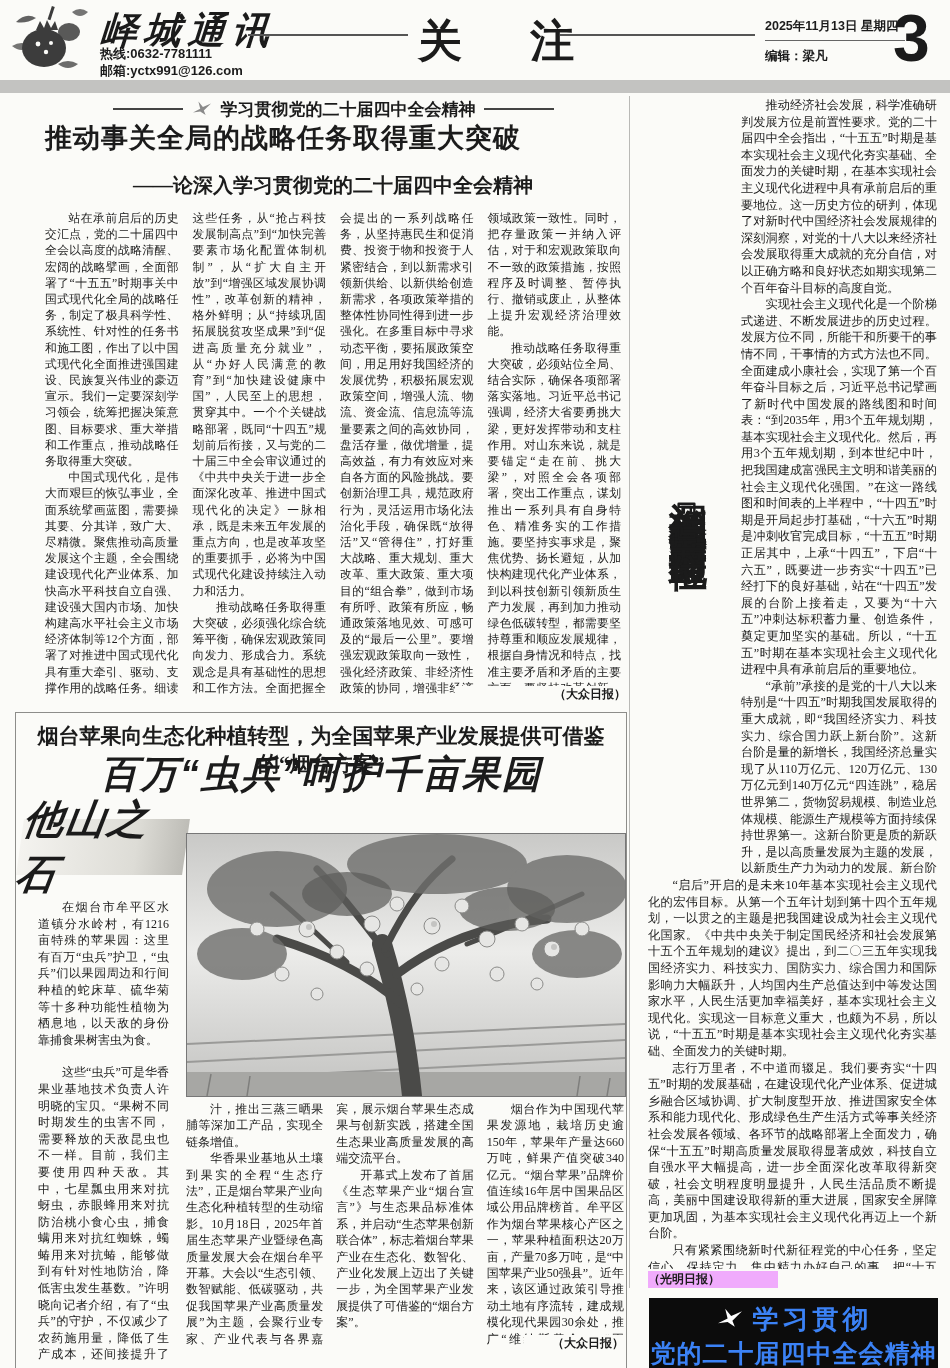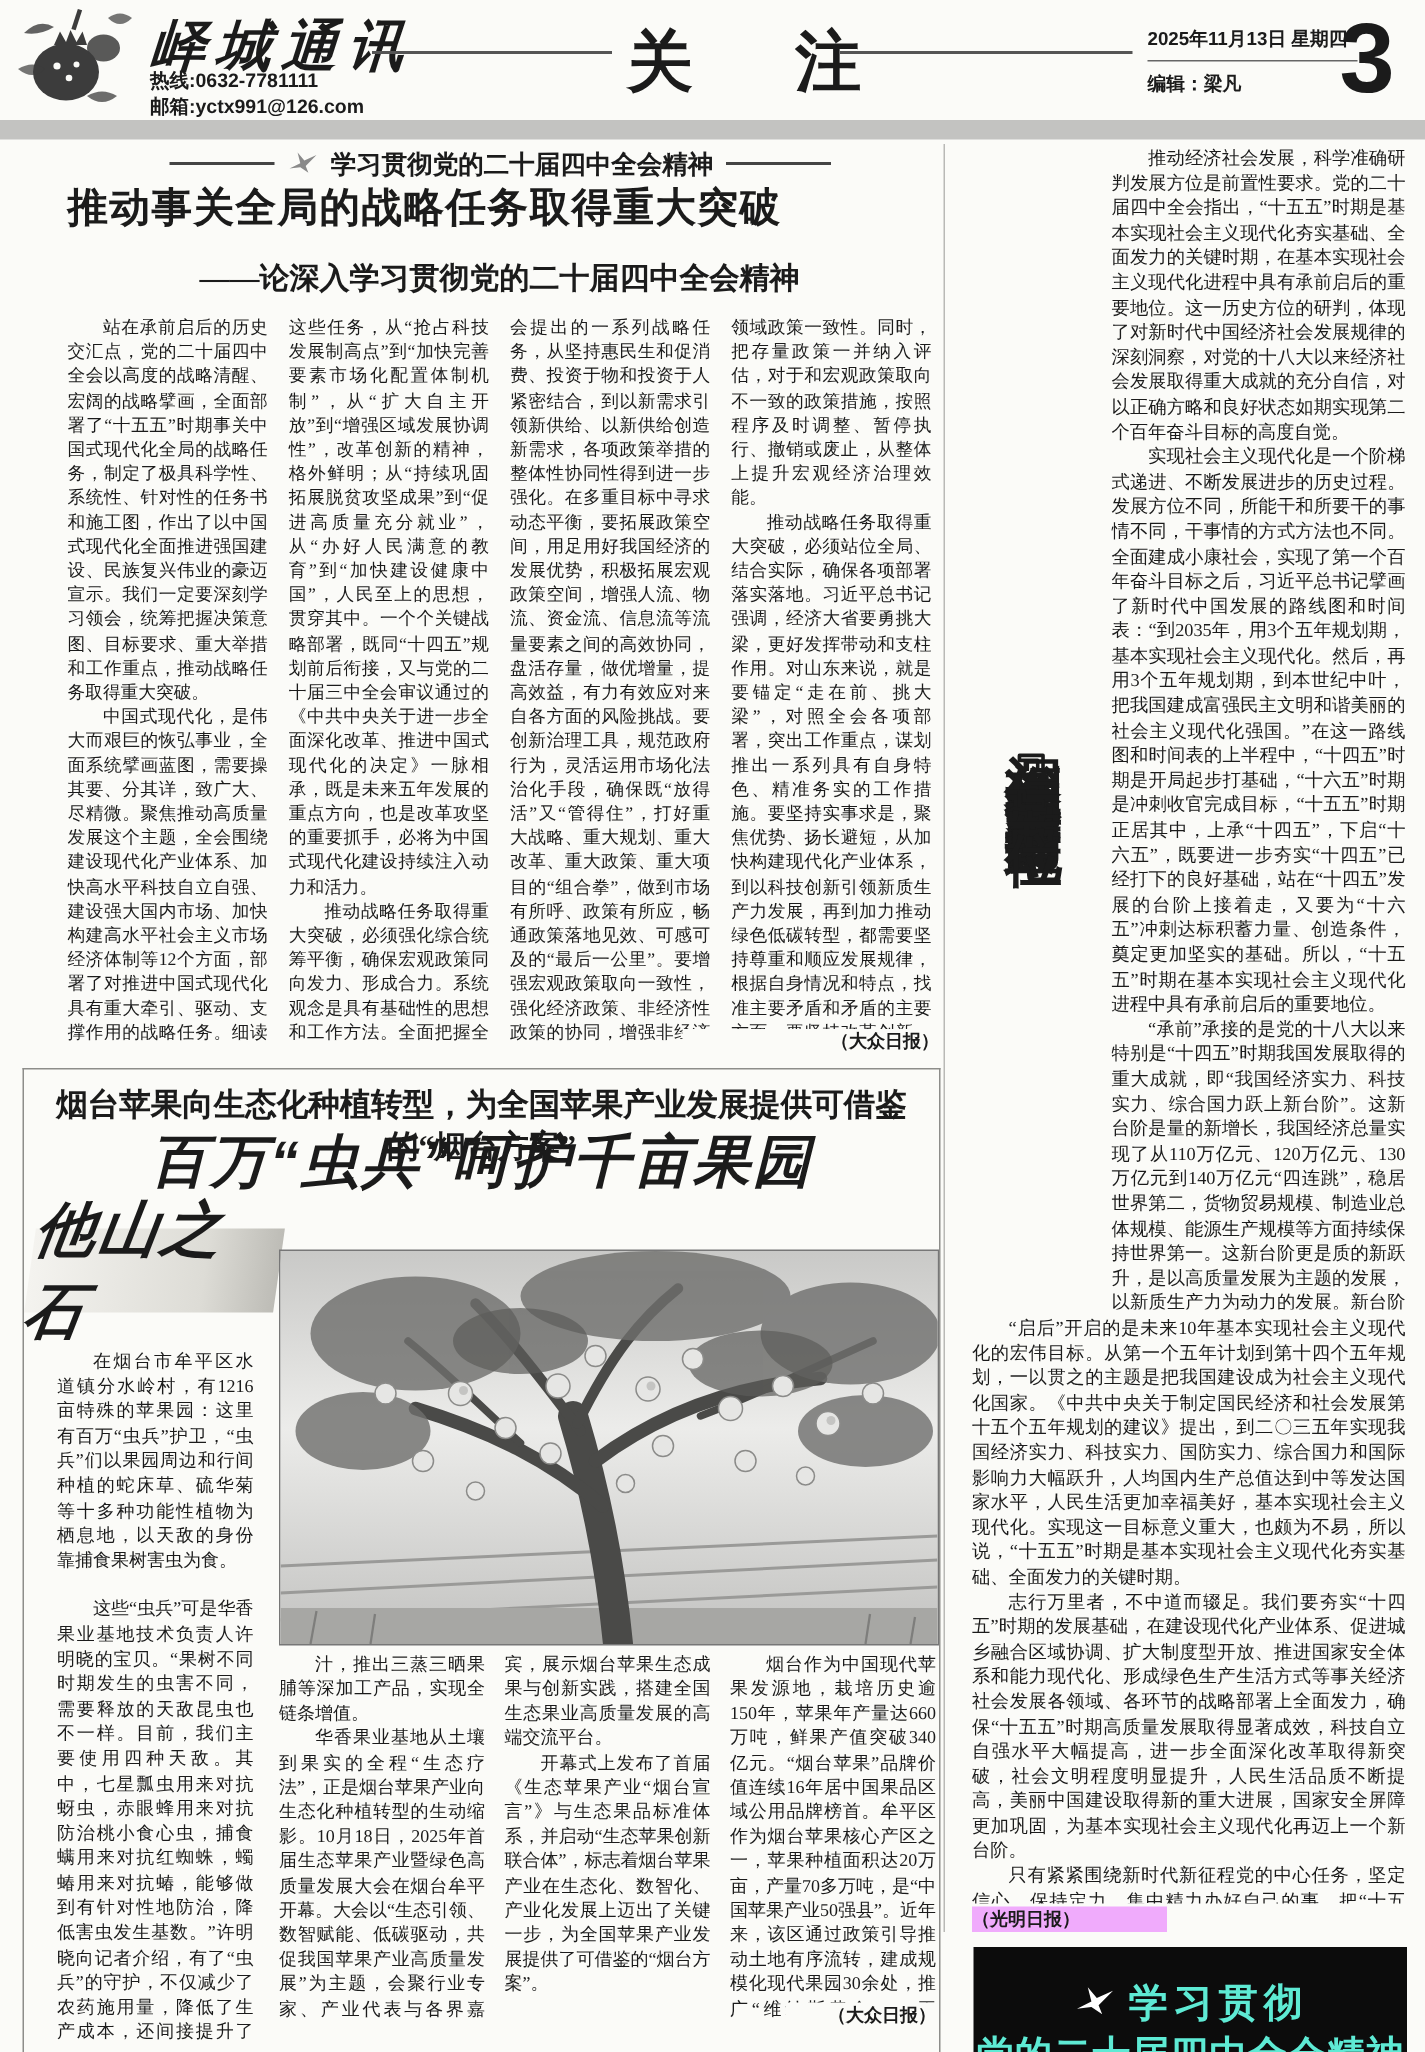--- a/index.html
+++ b/index.html
@@ -56,22 +56,22 @@
   .apple-left-col{position:absolute;left:6px;top:170px;width:163px;height:480px;
                   font-size:12px;line-height:16.6px;text-align:justify;overflow:hidden;}
   .apple-left-col p{margin:16px;text-indent:2em;}
   .photo{position:absolute;left:170px;top:120px;width:438px;height:262px;border:1px solid #777;}
   .apple-bottom{position:absolute;left:170px;top:388px;width:438px;height:262px;column-count:3;
                 column-gap:13px;font-size:12px;line-height:16.4px;text-align:justify;overflow:hidden;}
   .apple-bottom p{margin:0;text-indent:2em;}
   .apple-source{position:absolute;left:508px;top:622px;width:100px;text-align:right;font-size:12px;
                 font-weight:bold;background:#fbfbf8;}
   
-  .banner{left:649px;top:1298px;width:289px;height:70px;background:#0c0c0c;color:#5eead4;
-          display:flex;flex-direction:column;align-items:center;justify-content:flex-start;padding-top:20px;box-sizing:border-box;}
+  .banner{left:649px;top:1298px;width:289px;height:70px;background:#0c0c0c;color:#3b82f6;
+          display:flex;flex-direction:column;align-items:center;justify-content:flex-start;padding-top:4px;box-sizing:border-box;}
   .banner-l1{display:flex;align-items:center;gap:8px;font-size:26px;font-weight:900;
              font-family:"Liberation Sans",sans-serif;letter-spacing:4px;}
   .banner-l2{font-size:25px;font-weight:900;font-family:"Liberation Sans",sans-serif;letter-spacing:1px;}
 </style>
 </head>
 <body>
 
 <div class="page">
 
   <div class="abs logo">

